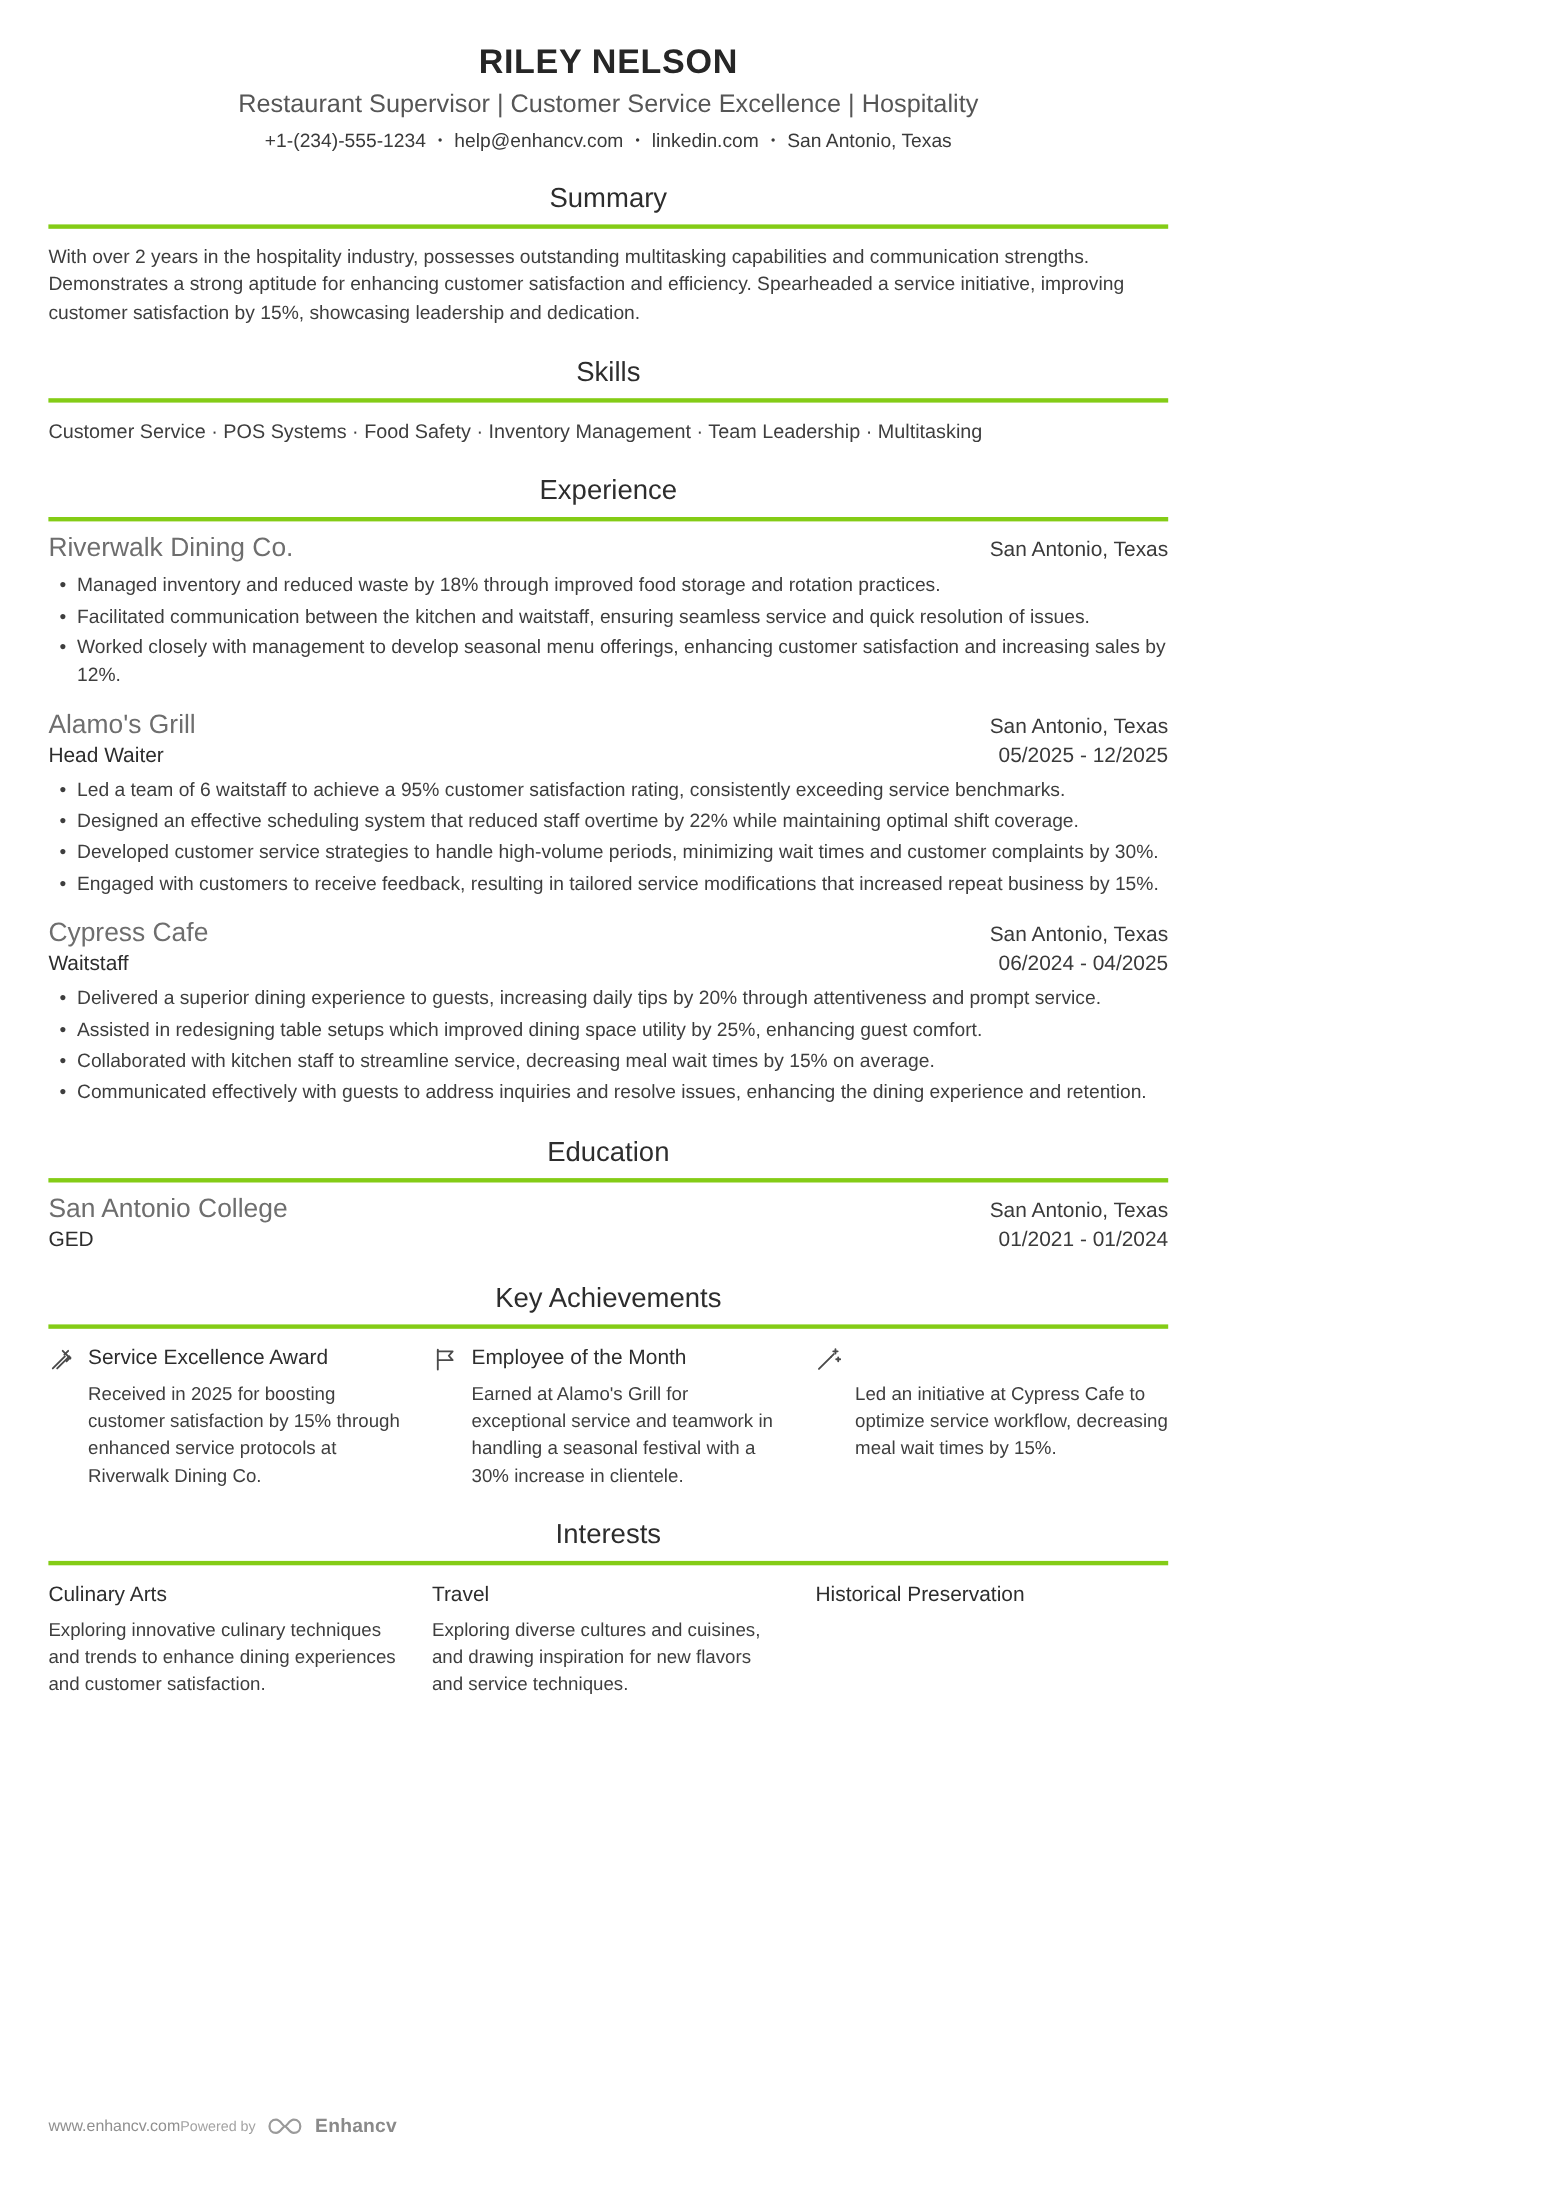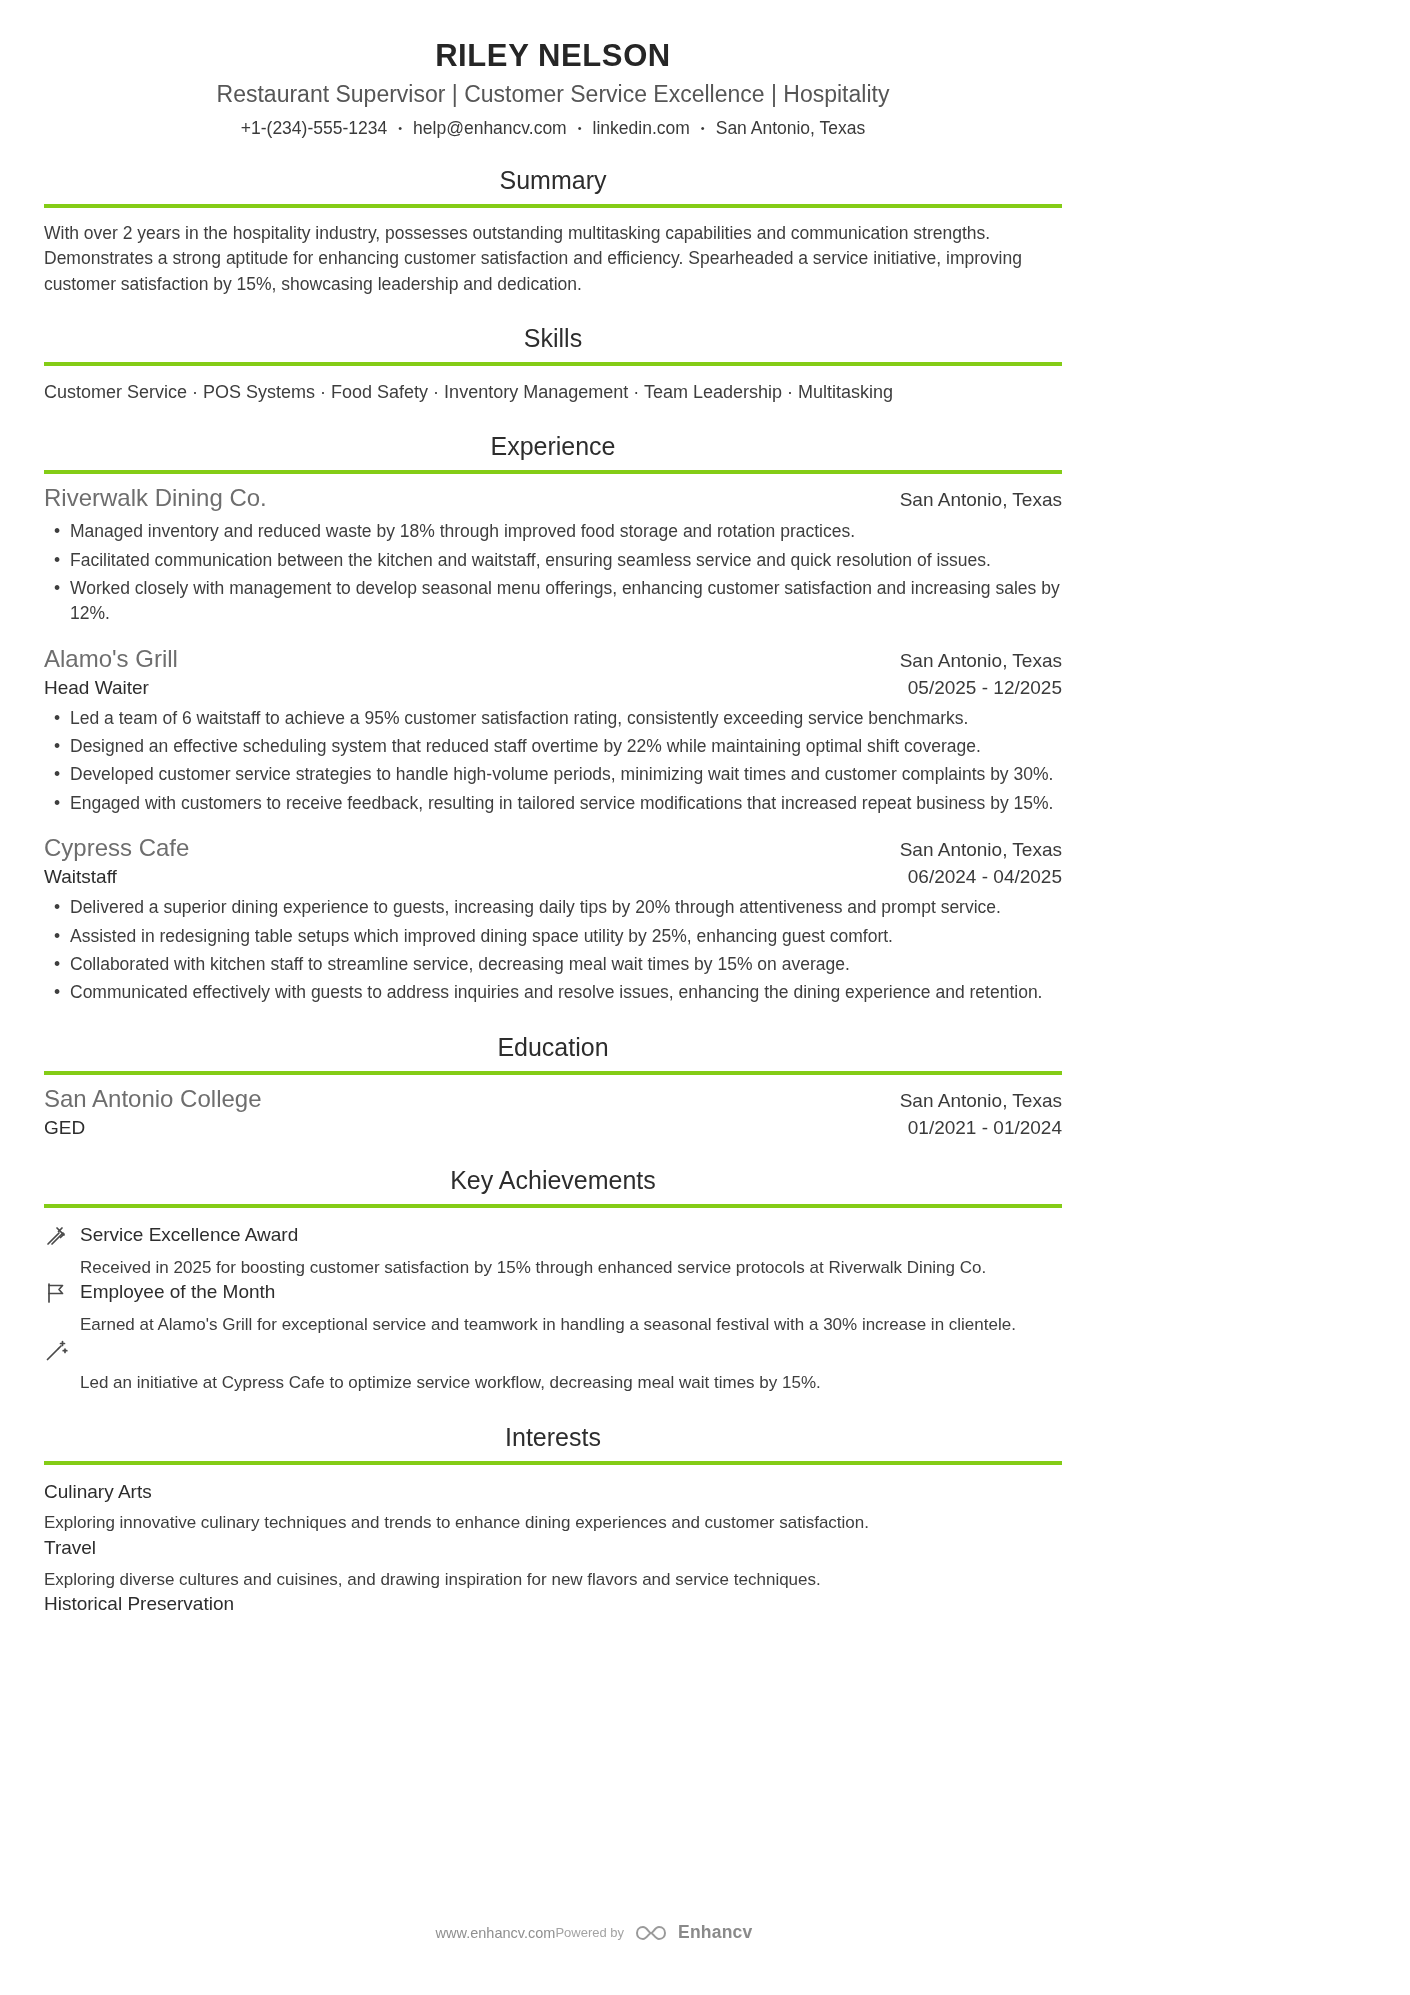--- a/index.html
+++ b/index.html
@@ -41,31 +41,31 @@
   .dates { font-size: 19px; color: #3a3a3a; }
 
   ul.bullets { list-style: none; margin: 7px 0 0 0; padding: 0; }
   ul.bullets li {
     position: relative; padding-left: 26px;
     font-size: 17.5px; line-height: 1.45; color: #3e3e3e; margin-top: 3px;
   }
   ul.bullets li::before { content: "•"; position: absolute; left: 10px; top: 0; color: #3e3e3e; }
 
   
-  .grid3 { display: grid; grid-template-columns: repeat(1, 1fr); column-gap: 28px; margin-top: 15px; }
+  .grid3 { display: grid; grid-template-columns: repeat(3, 1fr); column-gap: 28px; margin-top: 15px; }
   .ach-head { display: flex; align-items: flex-start; gap: 12px; }
   .ach-icon { width: 24px; height: 24px; flex: 0 0 24px; margin-top: 1px; }
   .card-title { font-size: 19px; color: #2d2d2d; line-height: 1.25; }
   .ach-text { margin: 8px 0 0 36px; font-size: 17px; line-height: 1.45; color: #3e3e3e; }
   .int-text { margin: 8px 0 0 0; font-size: 17px; line-height: 1.45; color: #3e3e3e; }
 
   
   .footer {
     position: absolute; left: 44px; bottom: 52px; width: 1018px;
-    display: flex; justify-content: center; align-items: center; margin-left: 41px;
+    display: flex; justify-content: flex-start; align-items: center;
   }
   .footer-site { font-size: 14.5px; color: #8f8f8f; text-decoration: none; }
   .brand { display: flex; align-items: center; gap: 9px; }
   .powered { font-size: 13px; color: #a3a3a3; }
   .brand-name { font-size: 17.5px; color: #8a8a8a; font-weight: 600; letter-spacing: 0.2px; }
 </style>
 </head>
 <body>
 
 <div class="page">

